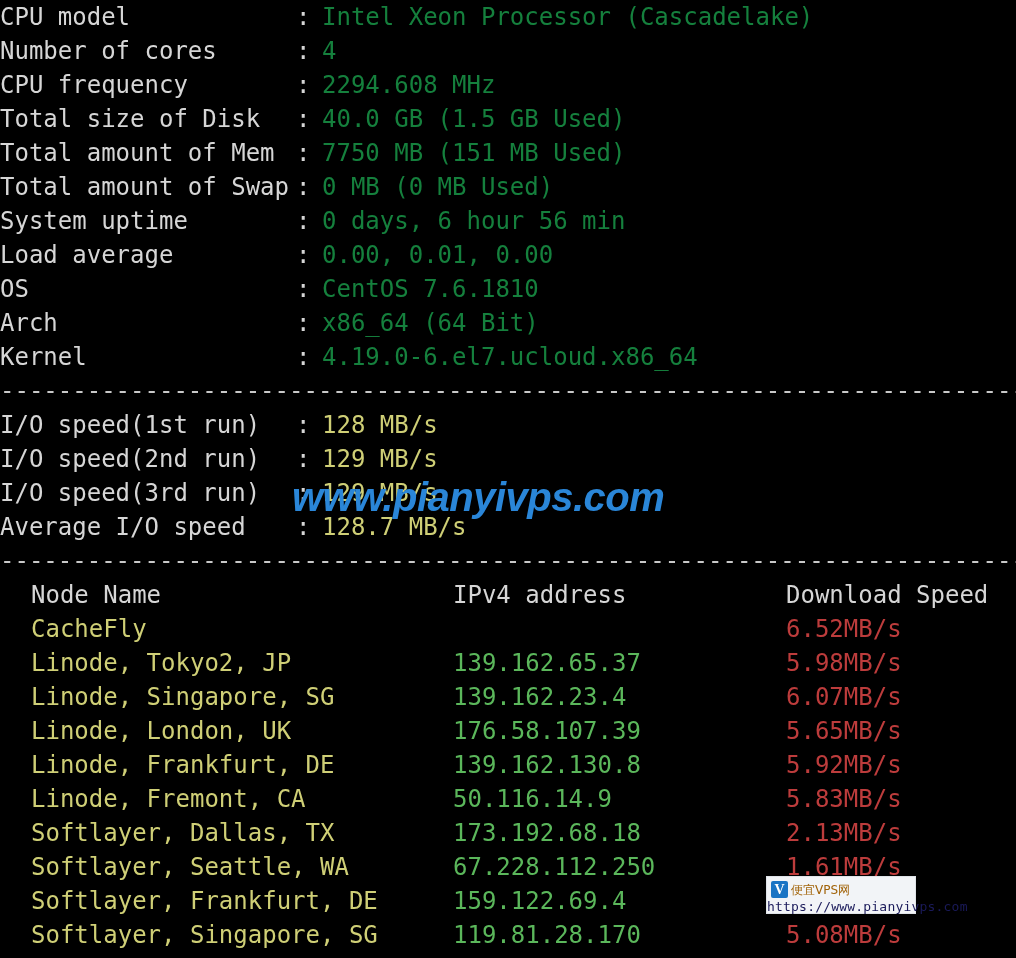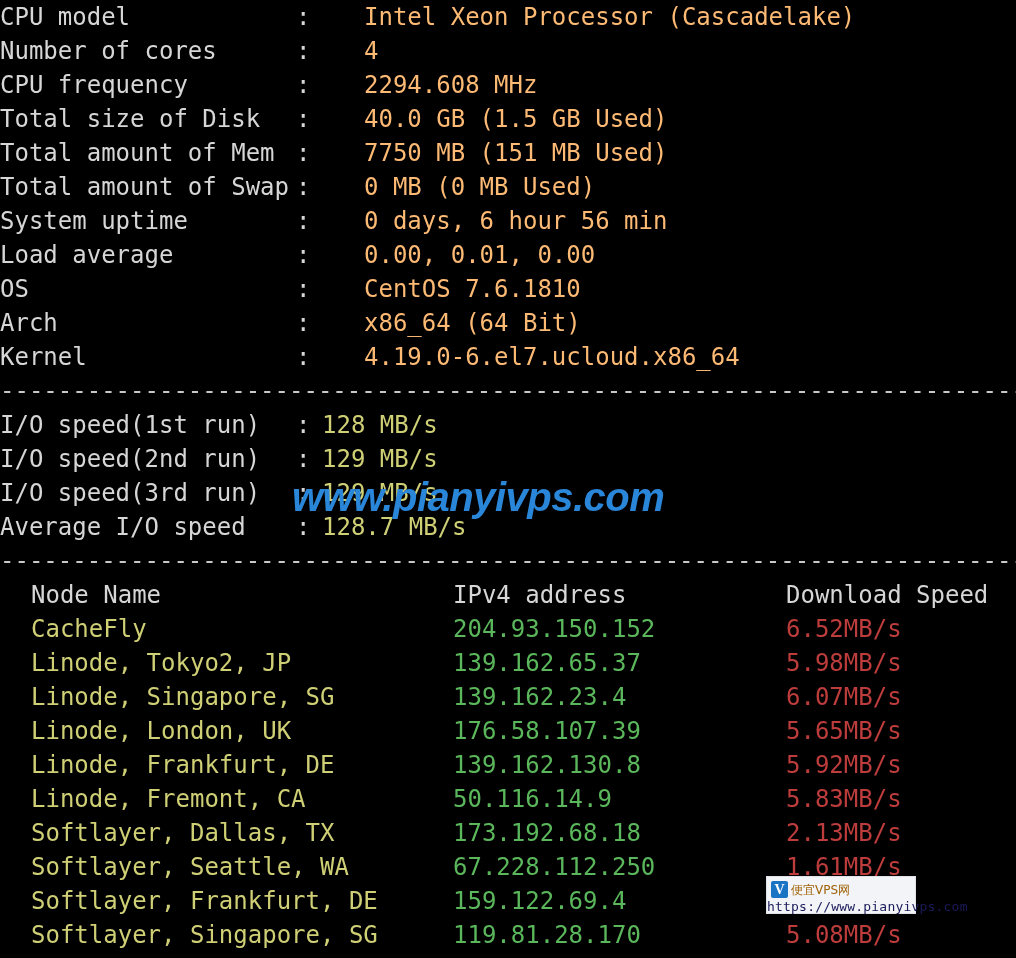--- a/index.html
+++ b/index.html
@@ -17,21 +17,21 @@
   #term {
     position: absolute;
     left: 0;
     top: 0;
     width: 1016px;
     height: 958px;
     background: #000000;
     padding: 0;
     box-sizing: border-box;
   }
-  .val-teal { color: #fdba74; margin-left: 42px; }
+  .val-teal { color: #15803d; }
   .val-yellow { color: #cfcf76; }
   .val-green { color: #5bb75b; }
   .val-red { color: #bd3c3c; }
   .val-white { color: #d6d6d6; }
 
   .sep {
     color: #c8c8c8;
     font-size: 24px;
     line-height: 34px;
     height: 34px;
@@ -253,21 +253,20 @@
   <div class="sep">-----------------------------------------------------------------------</div>
 
   <div>
     <div class="noderow">
       <span class="n val-white">Node Name</span>
       <span class="ip val-white">IPv4 address</span>
       <span class="sp val-white">Download Speed</span>
     </div>
     <div class="noderow">
       <span class="n val-yellow">CacheFly</span>
-      <span class="ip val-green">204.93.150.152</span>
       <span class="sp val-red">6.52MB/s</span>
     </div>
     <div class="noderow">
       <span class="n val-yellow">Linode, Tokyo2, JP</span>
       <span class="ip val-green">139.162.65.37</span>
       <span class="sp val-red">5.98MB/s</span>
     </div>
     <div class="noderow">
       <span class="n val-yellow">Linode, Singapore, SG</span>
       <span class="ip val-green">139.162.23.4</span>

